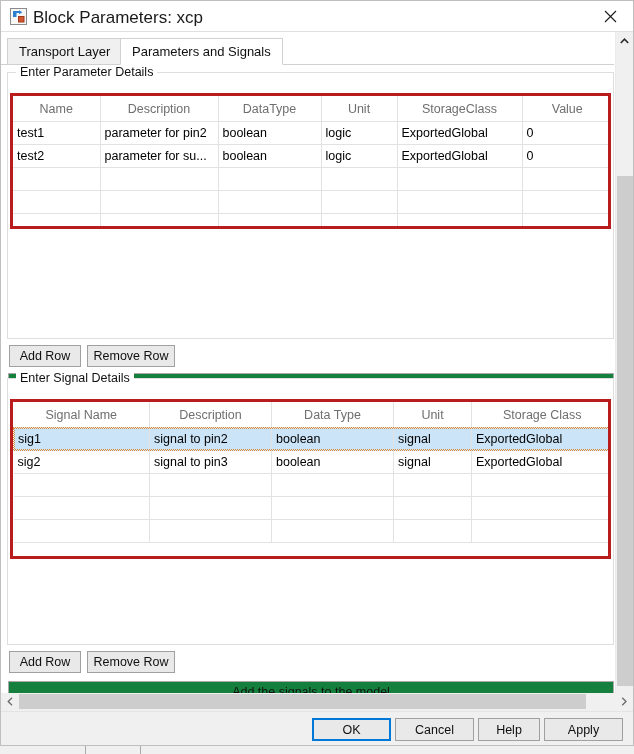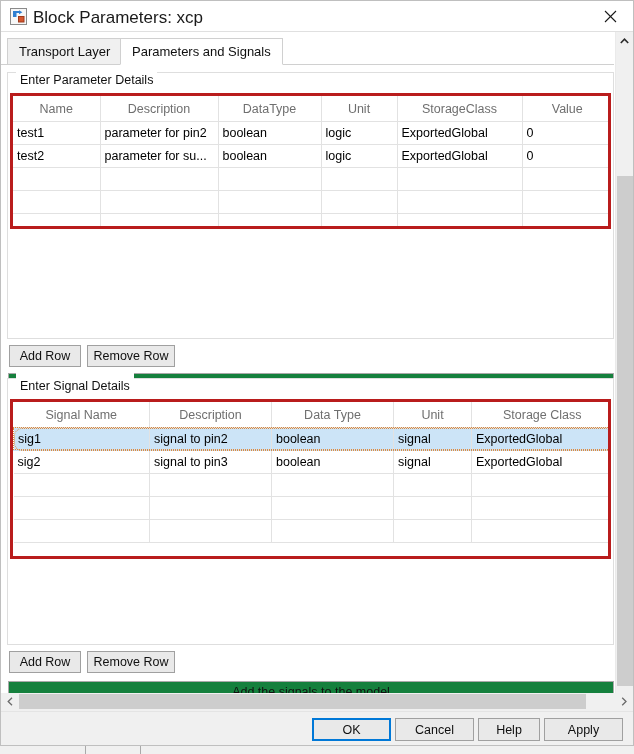--- a/index.html
+++ b/index.html
@@ -127,21 +127,21 @@
   .groupbox {
     position: absolute;
     border: 1px solid #dedede;
     box-sizing: border-box;
     background: #ffffff;
   }
   .group-title {
     position: absolute;
     top: -8px;
     left: 8px;
-    padding: 8px 4px;
+    padding: 0 4px;
     background: #ffffff;
     font-size: 12.5px;
     color: #101010;
     white-space: nowrap;
   }
 
   #group-params { left: 6px; top: 40px; width: 607px; height: 267px; }
   #group-signals { left: 6px; top: 346px; width: 607px; height: 267px; }
 
   
@@ -185,21 +185,21 @@
     overflow: hidden;
     white-space: nowrap;
   }
   table.grid td:last-child { border-right: none; }
   table.grid tr.selected td {
     background: #cce4f7;
     border-bottom: 1px solid #cce4f7;
     border-top: 1px dotted #e08a3c;
   }
   table.grid tr.selected td:first-child { border-left: 1px dotted #e08a3c; }
-  table.grid tr.selected { outline: 1px dotted #e08a3c; outline-offset: -1px; border-radius: 8px; }
+  table.grid tr.selected { outline: 1px dotted #e08a3c; outline-offset: -1px; }
   .sel-frame {
     position: absolute;
     left: 0;
     width: 599px;
     height: 23px;
     border: 1px dotted #e08a3c;
     box-sizing: border-box;
     pointer-events: none;
   }
 

